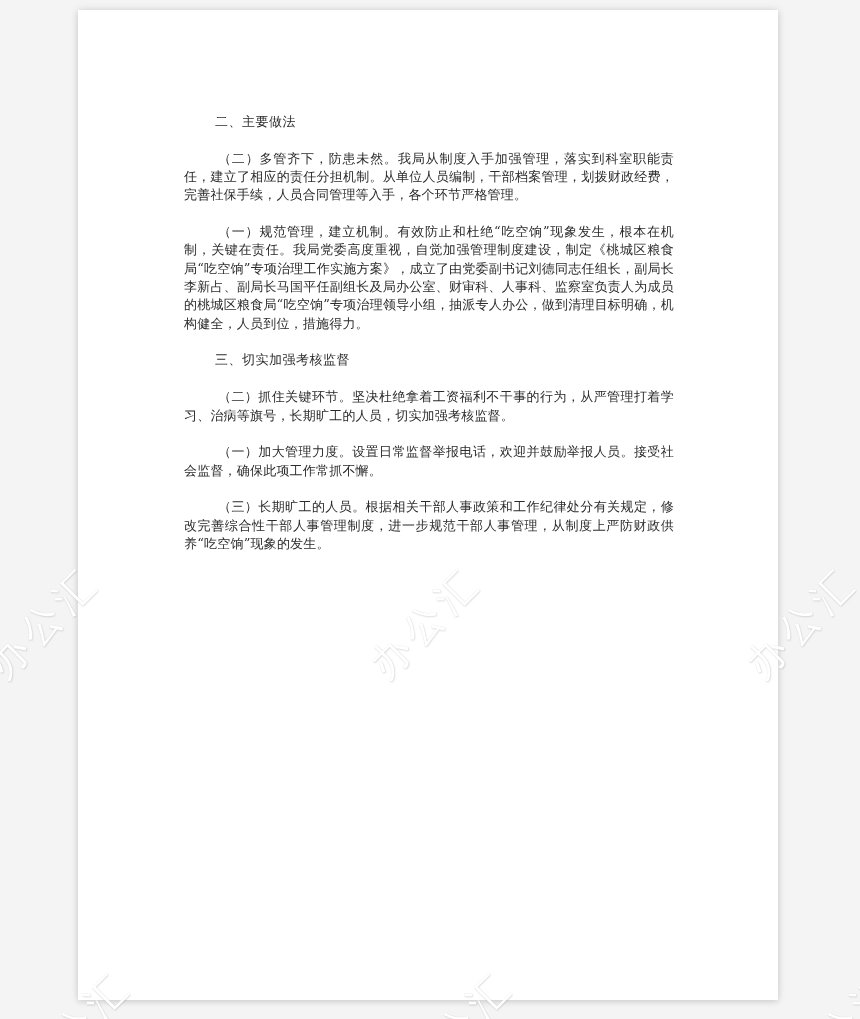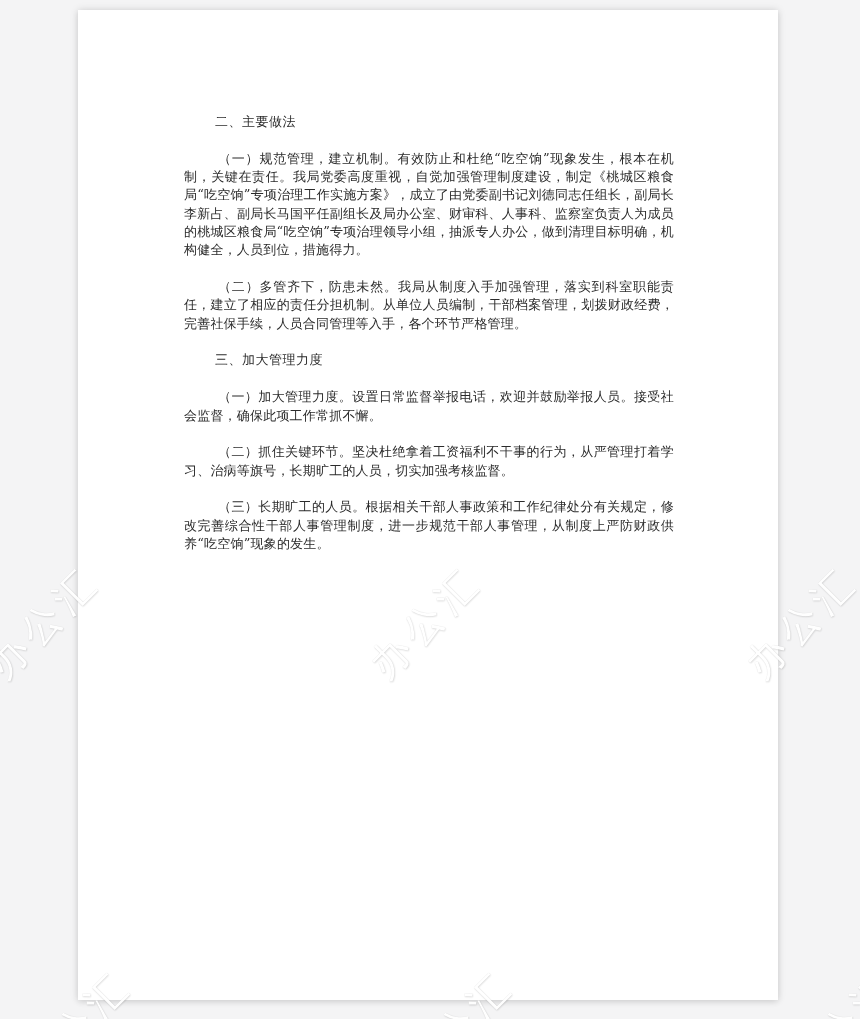--- a/index.html
+++ b/index.html
@@ -63,25 +63,25 @@
       white-space: nowrap;
       opacity: 0.95;
     }
   </style>
 </head>
 <body>
 
 <div class="page">
   <div class="content">
     <p class="heading">二、主要做法</p>
+    <p class="para">（二）多管齐下，防患未然。我局从制度入手加强管理，落实到科室职能责任，建立了相应的责任分担机制。从单位人员编制，干部档案管理，划拨财政经费，完善社保手续，人员合同管理等入手，各个环节严格管理。</p>
     <p class="para">（一）规范管理，建立机制。有效防止和杜绝“吃空饷”现象发生，根本在机制，关键在责任。我局党委高度重视，自觉加强管理制度建设，制定《桃城区粮食局“吃空饷”专项治理工作实施方案》，成立了由党委副书记刘德同志任组长，副局长李新占、副局长马国平任副组长及局办公室、财审科、人事科、监察室负责人为成员的桃城区粮食局“吃空饷”专项治理领导小组，抽派专人办公，做到清理目标明确，机构健全，人员到位，措施得力。</p>
-    <p class="para">（二）多管齐下，防患未然。我局从制度入手加强管理，落实到科室职能责任，建立了相应的责任分担机制。从单位人员编制，干部档案管理，划拨财政经费，完善社保手续，人员合同管理等入手，各个环节严格管理。</p>
-    <p class="heading">三、加大管理力度</p>
+    <p class="heading">三、切实加强考核监督</p>
+    <p class="para">（二）抓住关键环节。坚决杜绝拿着工资福利不干事的行为，从严管理打着学习、治病等旗号，长期旷工的人员，切实加强考核监督。</p>
     <p class="para">（一）加大管理力度。设置日常监督举报电话，欢迎并鼓励举报人员。接受社会监督，确保此项工作常抓不懈。</p>
-    <p class="para">（二）抓住关键环节。坚决杜绝拿着工资福利不干事的行为，从严管理打着学习、治病等旗号，长期旷工的人员，切实加强考核监督。</p>
     <p class="para">（三）长期旷工的人员。根据相关干部人事政策和工作纪律处分有关规定，修改完善综合性干部人事管理制度，进一步规范干部人事管理，从制度上严防财政供养“吃空饷”现象的发生。</p>
   </div>
 </div>
 
 <div class="watermark-layer">
   <div class="wm" style="left: 14px; top: 636px;">办公汇</div>
   <div class="wm" style="left: 396px; top: 636px;">办公汇</div>
   <div class="wm" style="left: 772px; top: 636px;">办公汇</div>
   <div class="wm" style="left: 46px; top: 1040px;">办公汇</div>
   <div class="wm" style="left: 428px; top: 1040px;">办公汇</div>

